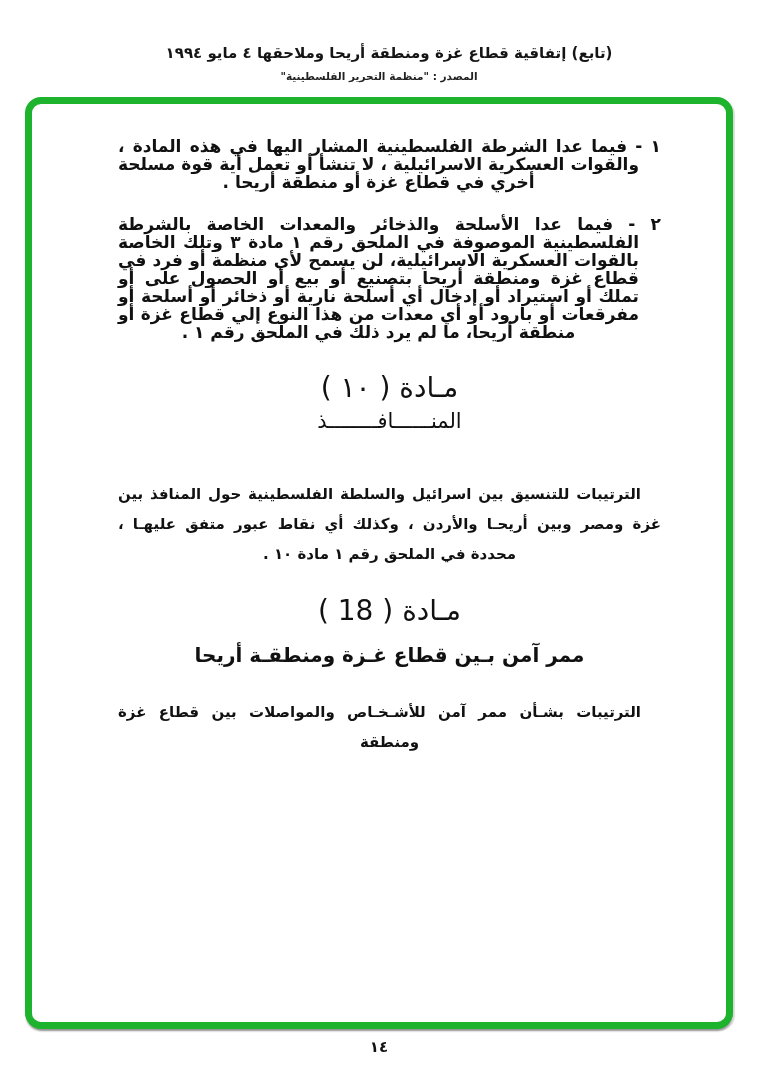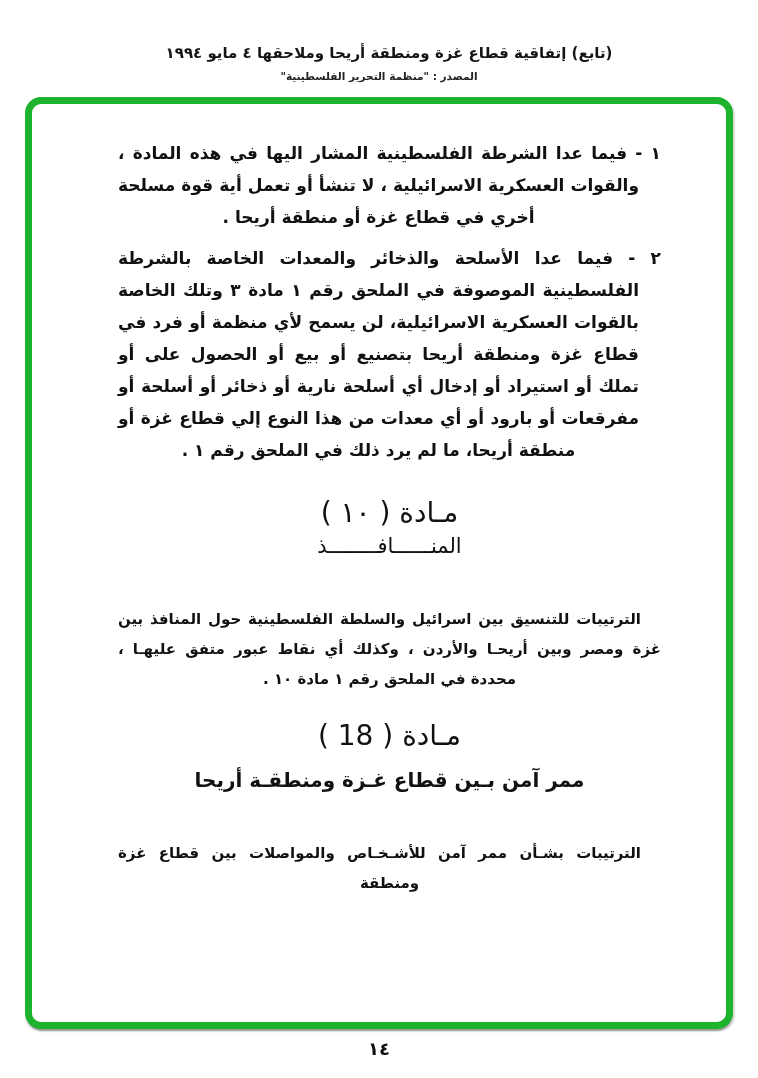--- a/index.html
+++ b/index.html
@@ -47,29 +47,29 @@
     width: 708px;
     height: 932px;
     border: 7px solid var(--frame-green);
     border-radius: 16px;
     padding: 33px 65px 0 86px;
     box-shadow: 0 3px 2px -1px rgba(90,90,90,0.55), 2px 2px 1px rgba(120,120,120,0.25);
     background: #ffffff;
   }
   .clause {
     font-size: 17px;
-    line-height: 32px;
+    line-height: 18px;
     font-weight: bold;
     text-align: justify;
     text-align-last: center;
     padding-right: 22px;
     text-indent: -22px;
     margin: 0;
   }
-  .clause + .clause { margin-top: 9px; }
+  .clause + .clause { margin-top: 24px; }
   .clause .num { white-space: nowrap; }
   .art-heading {
     margin-top: 30px;
     text-align: center;
     font-size: 28px;
     font-weight: 500;
     letter-spacing: 1px;
   }
   .art-sub-10 {
     margin-top: 5px;
@@ -87,28 +87,28 @@
     margin: 0;
   }
   .para-10 { margin-top: 46px; }
   .art-heading-11 { margin-top: 25px; }
   .art-sub-11 {
     margin-top: 16px;
     text-align: center;
     font-size: 20px;
     font-weight: bold;
   }
-  .para-11 { margin-top: 46px; }
+  .para-11 { margin-top: 30px; }
   .page-number {
     position: absolute;
     top: 1038px;
     left: 0;
     width: 100%;
     text-align: center;
-    font-size: 18px;
+    font-size: 15px;
     font-weight: bold;
     direction: rtl;
   }
 </style>
 </head>
 <body>
 
 <header class="doc-header">
   <div class="doc-title">(تابع) إتفاقية قطاع غزة ومنطقة أريحا وملاحقها ٤ مايو ١٩٩٤</div>
   <div class="doc-source">المصدر :  "منظمة التحرير الفلسطينية"</div>

